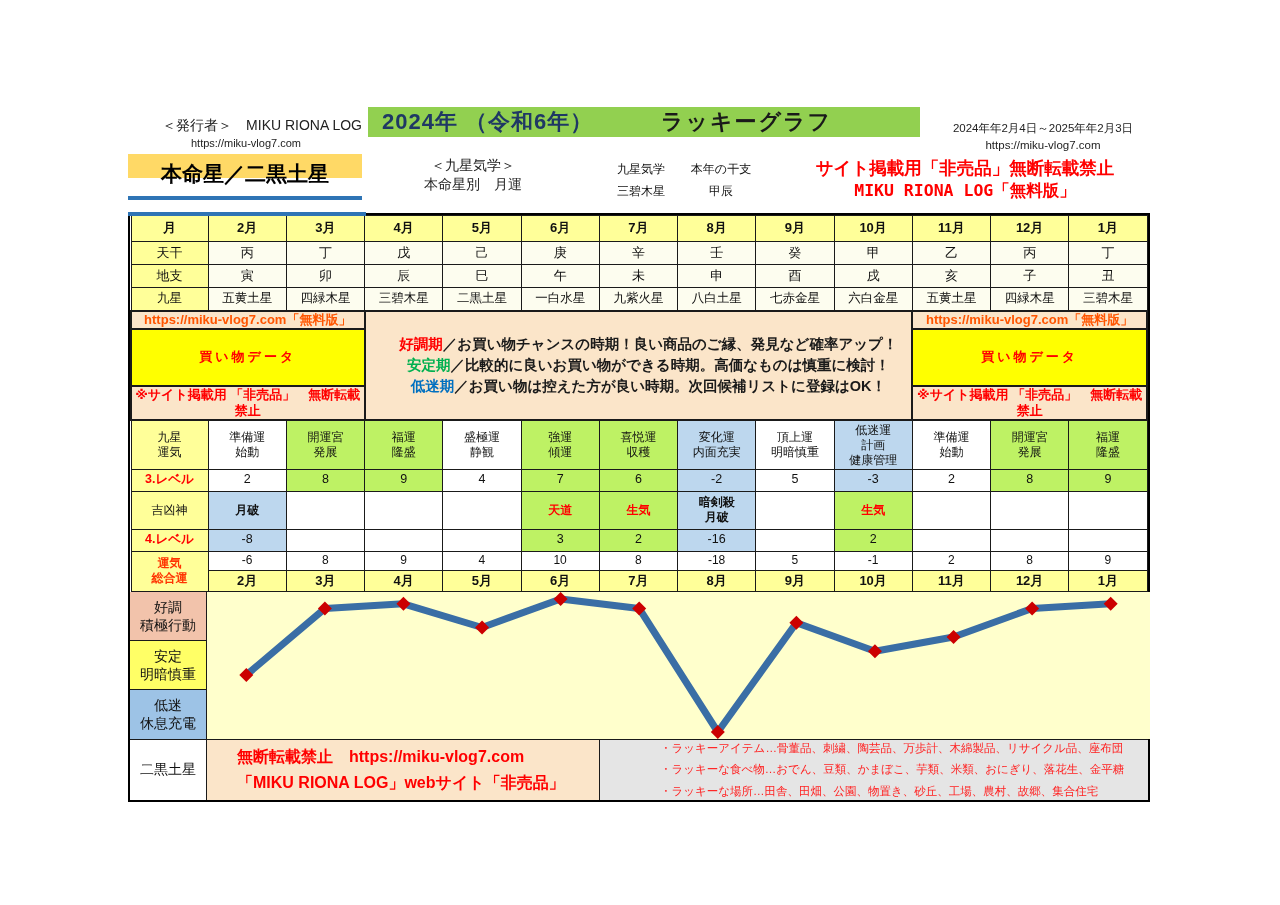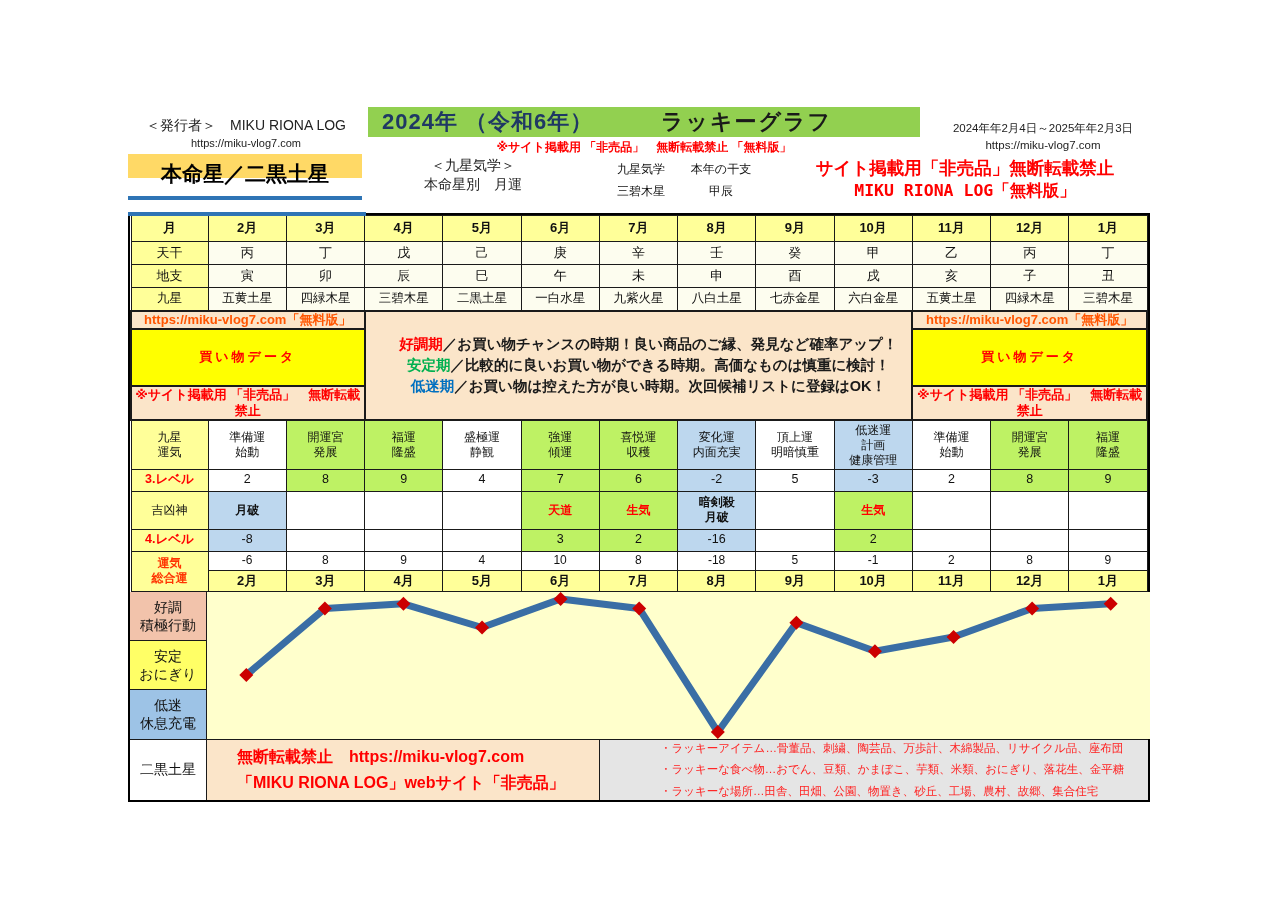--- a/index.html
+++ b/index.html
@@ -2,21 +2,21 @@
 <html><head>
 <meta charset="utf-8">
 <style>
   * { margin:0; padding:0; box-sizing:border-box; }
   html,body { background:#ffffff; }
   body { font-family:"Liberation Sans","DejaVu Sans",sans-serif; color:#111; }
   .page { position:relative; width:1280px; height:905px; background:#fff; overflow:hidden; }
 
   
   .abs { position:absolute; }
-  .publisher-name { left:130px; top:117px; width:232px; text-align:center; font-size:14px; color:#222; }
+  .publisher-name { left:130px; top:117px; width:232px; text-align:right; font-size:14px; color:#222; }
   .publisher-url  { left:130px; top:137px; width:232px; text-align:center; font-size:11px; color:#222; }
   .banner { left:368px; top:107px; width:552px; height:30px; background:#92D050;
             display:flex; align-items:center; justify-content:space-between; padding:0 88px 0 14px; }
   .banner-year  { font-size:22px; font-weight:bold; color:#1F3864; letter-spacing:1px; }
   .banner-title { font-size:22px; font-weight:bold; color:#1a1a1a; letter-spacing:2px; }
   .banner-notice { left:368px; top:139px; width:552px; text-align:center; font-size:12px; font-weight:bold; color:#FF0000; }
   .date-range { left:928px; top:121px; width:230px; text-align:center; font-size:11.5px; color:#222; }
   .date-url   { left:928px; top:139px; width:230px; text-align:center; font-size:11.5px; color:#222; }
   .honmeisei-box { left:128px; top:154px; width:234px; height:24px; background:#FFD966;
                    text-align:center; line-height:40px; font-size:21px; font-weight:bold; color:#000; }
@@ -87,21 +87,20 @@
 
 <div class="page">
 
   <div class="abs publisher-name">＜発行者＞　MIKU RIONA LOG</div>
   <div class="abs publisher-url">https://miku-vlog7.com</div>
 
   <div class="abs banner">
     <span class="banner-year">2024年 （令和6年）</span>
     <span class="banner-title">ラッキーグラフ</span>
   </div>
-  <div class="abs banner-notice">※サイト掲載用 「非売品」　無断転載禁止 「無料版」</div>
 
   <div class="abs date-range">2024年年2月4日～2025年年2月3日</div>
   <div class="abs date-url">https://miku-vlog7.com</div>
 
   <div class="abs honmeisei-box">本命星／二黒土星</div>
   <div class="abs honmeisei-underline"></div>
 
   <div class="abs school-line1">＜九星気学＞</div>
   <div class="abs school-line2">本命星別　月運</div>
 
@@ -304,21 +303,21 @@
             <td class="hdr-yellow">1月</td>
           </tr>
       </tbody>
     </table>
 
     <div class="chart-row">
       <div class="zone-col">
         <div class="zone-cell zone-good">好調
 積極行動</div>
         <div class="zone-cell zone-mid">安定
-おにぎり</div>
+明暗慎重</div>
         <div class="zone-cell zone-low">低迷
 休息充電</div>
       </div>
       <div class="chart-area">
         <svg id="luck-chart" width="943" height="147" viewBox="0 0 943 147">
             <polyline points="39.3,83.0 117.9,16.5 196.5,11.8 275.0,35.5 353.6,7.0 432.2,16.5 510.8,140.0 589.4,30.8 668.0,59.3 746.5,45.0 825.1,16.5 903.7,11.8" fill="none" stroke="#3A6EA5" stroke-width="7" stroke-linejoin="round" stroke-linecap="round"></polyline>
             <path d="M 39.291666666666664 76 L 46.291666666666664 83 L 39.291666666666664 90 L 32.291666666666664 83 Z" fill="#CC0000"></path>
             <path d="M 117.875 9.5 L 124.875 16.5 L 117.875 23.5 L 110.875 16.5 Z" fill="#CC0000"></path>
             <path d="M 196.45833333333331 4.75 L 203.45833333333331 11.75 L 196.45833333333331 18.75 L 189.45833333333331 11.75 Z" fill="#CC0000"></path>
             <path d="M 275.04166666666663 28.5 L 282.04166666666663 35.5 L 275.04166666666663 42.5 L 268.04166666666663 35.5 Z" fill="#CC0000"></path>

